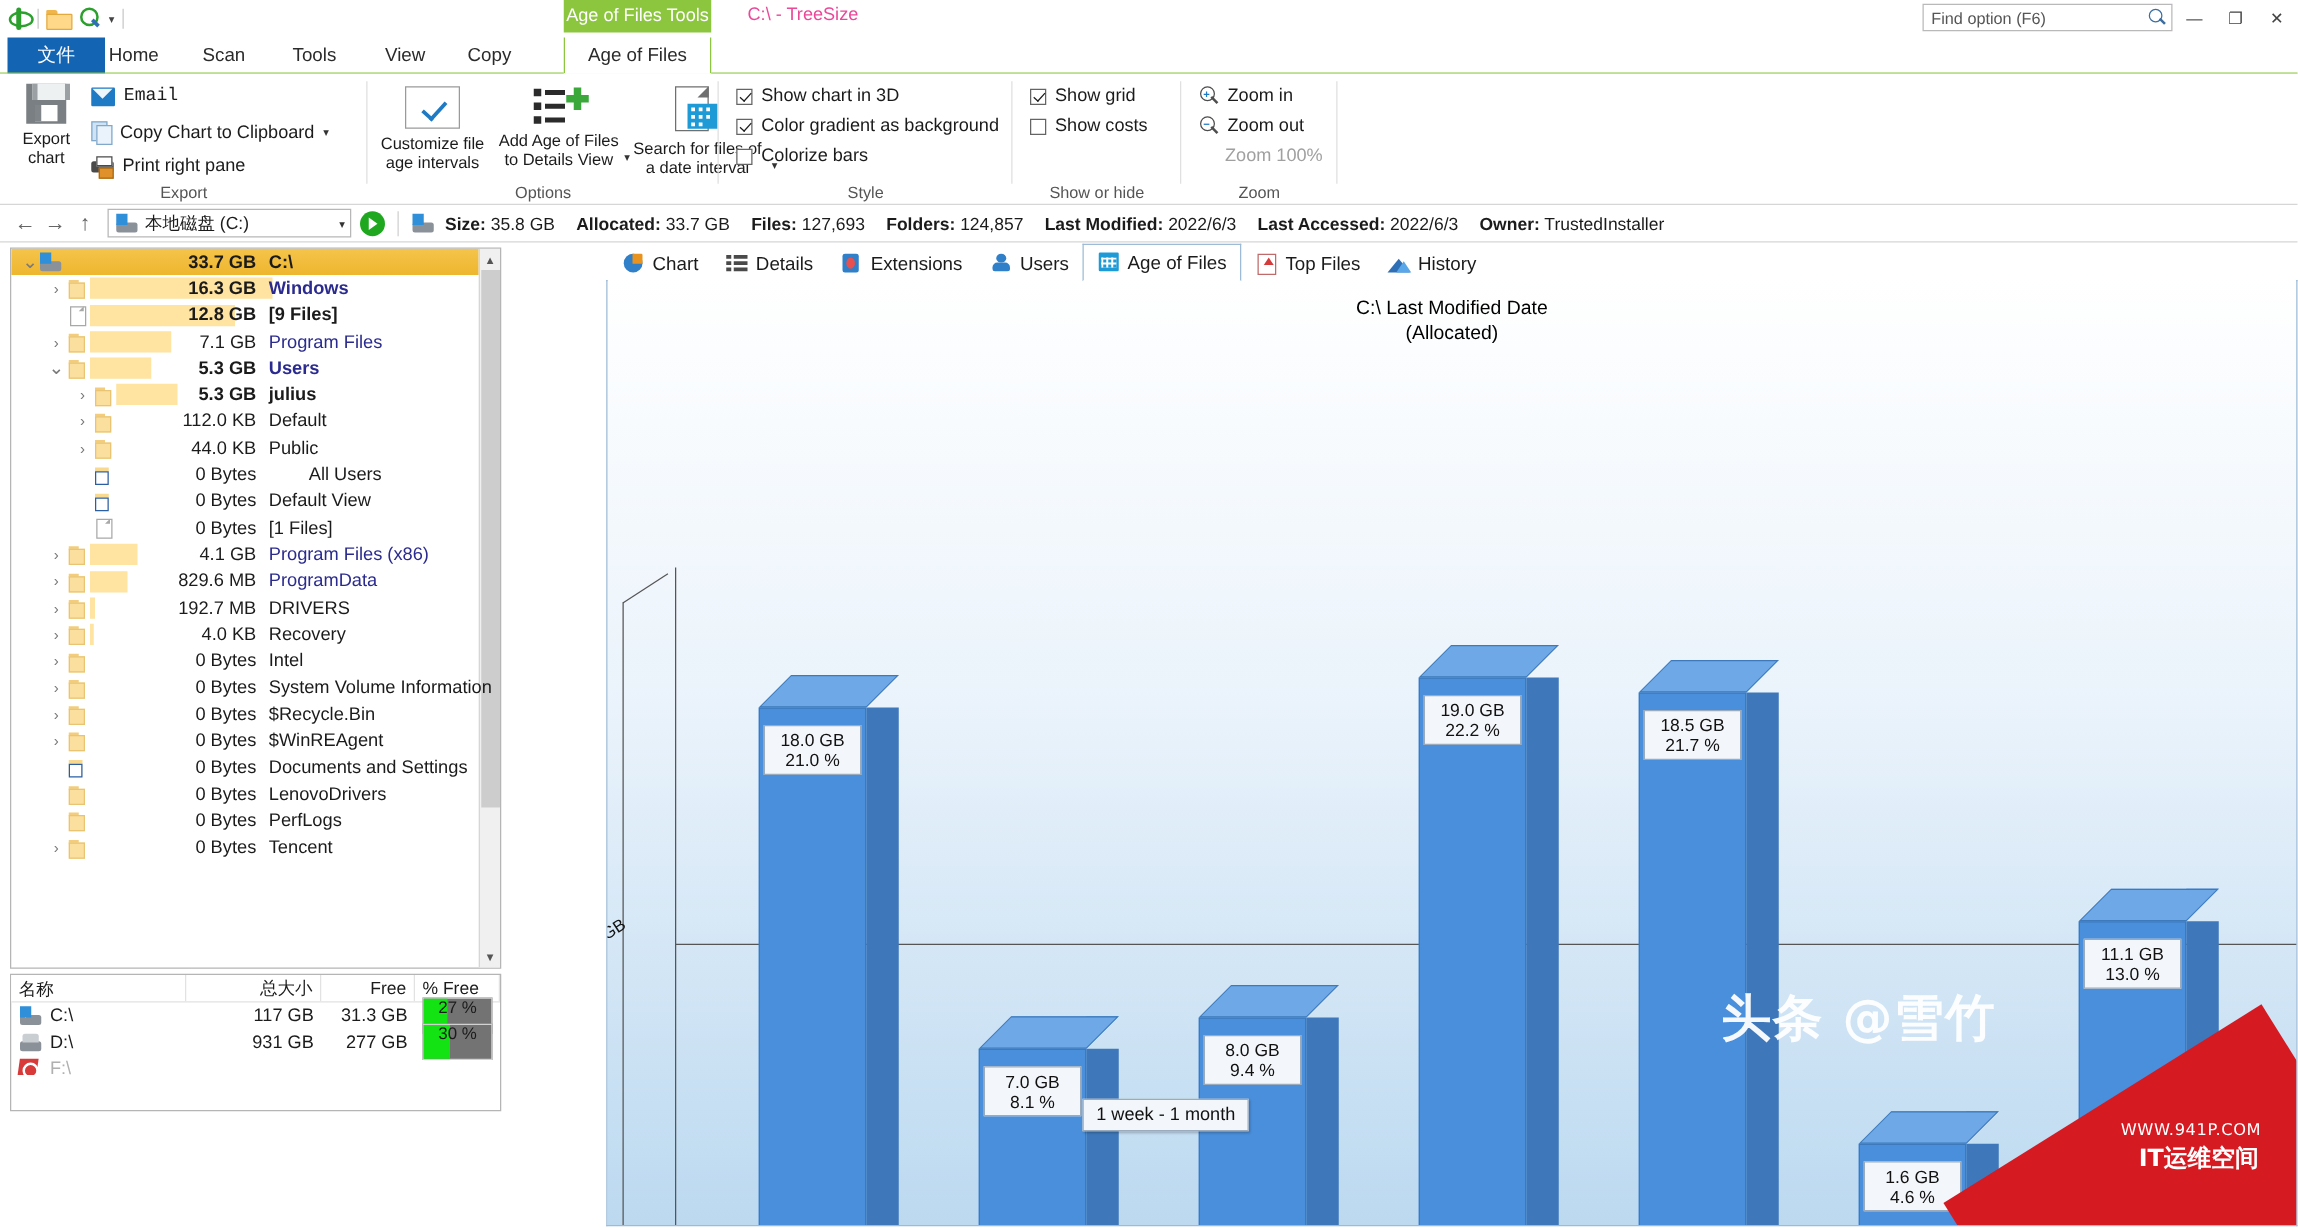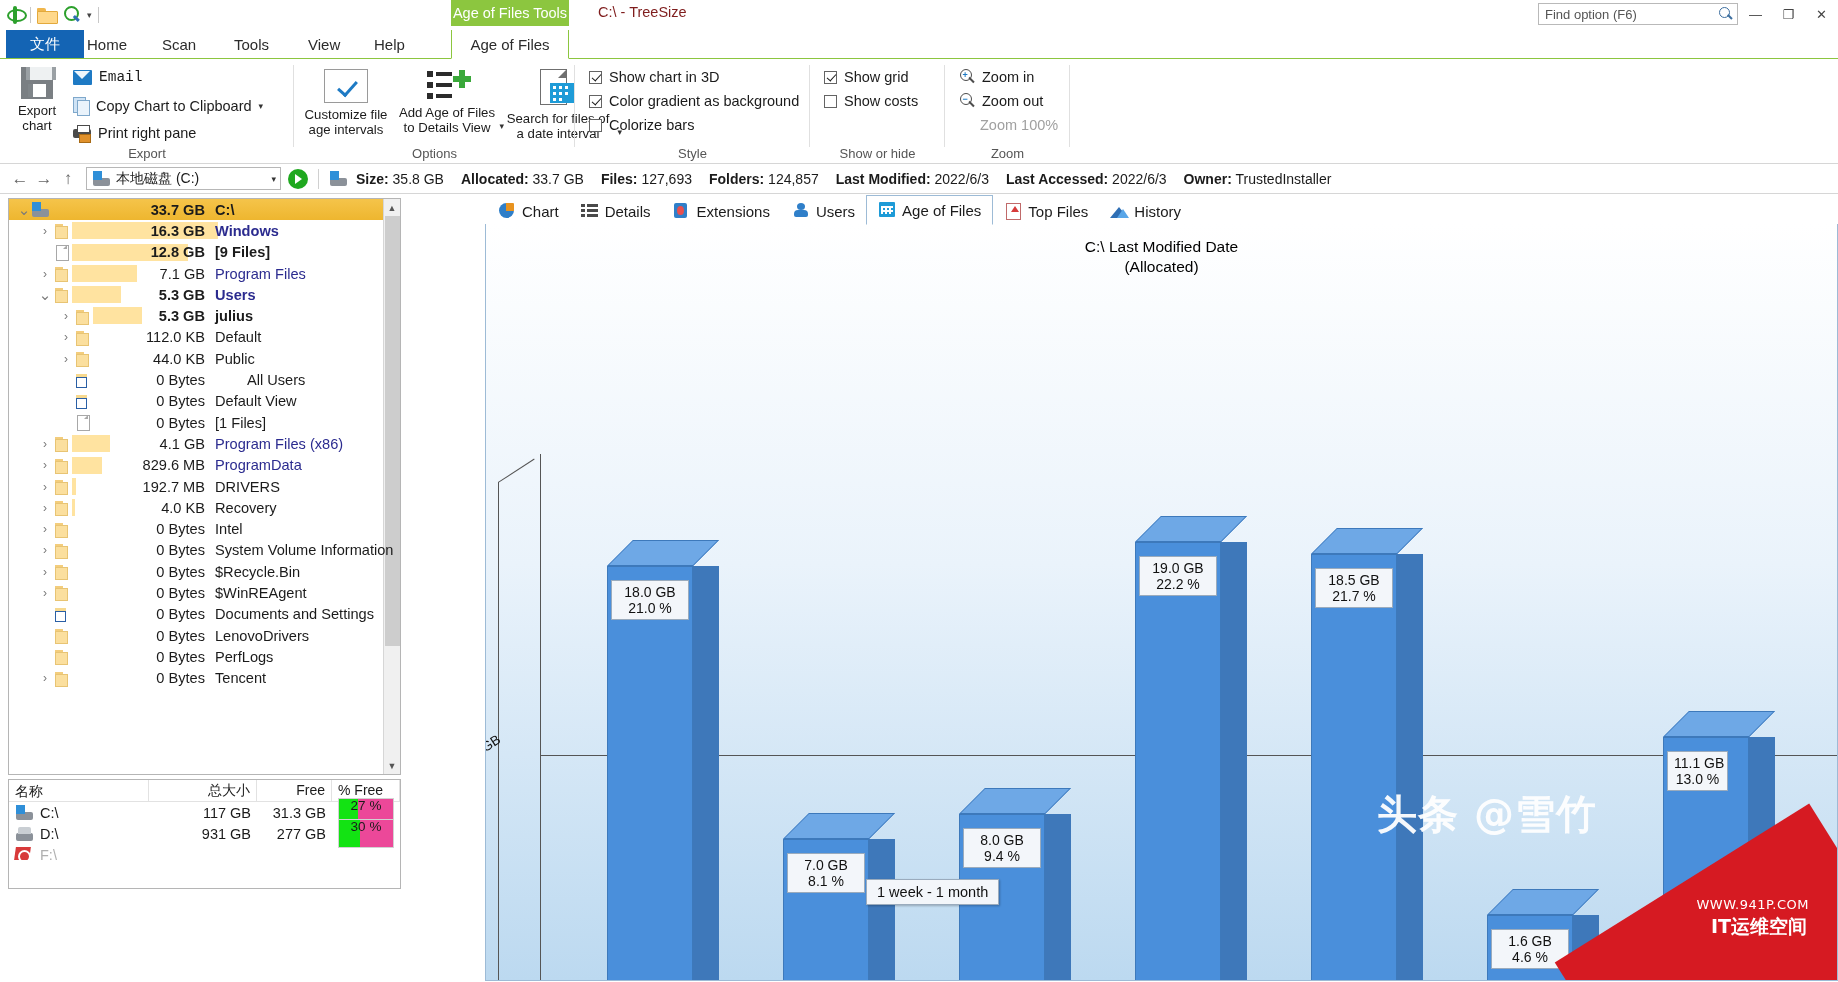--- a/index.html
+++ b/index.html
@@ -24,21 +24,21 @@
   .ico-folder-yellow:after{content:"";position:absolute;left:0;top:4px;width:19px;height:11px;background:#ffd88a;border:1px solid #e3a93c;border-radius:1px;}
   .ico-magnifier{width:18px;height:18px;position:relative;display:inline-block;}
   .ico-magnifier:before{content:"";position:absolute;left:1px;top:0;width:11px;height:11px;border:2.5px solid #2ca02c;border-radius:50%;}
   .ico-magnifier:after{content:"";position:absolute;left:10px;top:11px;width:7px;height:2.5px;background:#2f6fb5;transform:rotate(45deg);}
   .qat-caret{font-size:9px;color:#444;}
   .ctx-tab-banner{
     position:absolute; left:451px; top:0; width:118px; height:26px;
     background:#8cc63f; color:#fff; display:flex; align-items:center; justify-content:center;
     font-size:14.5px;
   }
-  #win-title{ position:absolute; left:598px; top:4px; font-size:14.5px; color:#7f1d1d; }
+  #win-title{ position:absolute; left:598px; top:4px; font-size:14.5px; color:#ec4899; }
   #findbox{
     position:absolute; right:100px; top:3px; width:200px; height:22px;
     border:1px solid #b9b9b9; background:#fff; font-size:13px; color:#555;
     display:flex;align-items:center; padding:0 4px 0 6px;
   }
   #findbox .txt{flex:1;}
   .find-mag{width:14px;height:14px;position:relative;display:inline-block;}
   .find-mag:before{content:"";position:absolute;left:0;top:0;width:9px;height:9px;border:1.6px solid #3c6e9f;border-radius:50%;}
   .find-mag:after{content:"";position:absolute;left:8px;top:9px;width:6px;height:1.6px;background:#3c6e9f;transform:rotate(45deg);}
   .wbtns{position:absolute;right:0;top:0;display:flex;}
@@ -148,21 +148,21 @@
   
   #drivepanel{ position:absolute; left:8px; top:585px; width:393px; height:110px; border:1px solid #b5b5b5; background:#fff;}
   .dhdr{ display:flex; height:22px; font-size:14px; background:#fff; border-bottom:1px solid #e2e2e2;}
   .dhdr div{ border-right:1px solid #e2e2e2; padding:2px 6px 0; position:relative;}
   .drow{ display:flex; height:21px; font-size:14.5px; align-items:center;}
   .drow > div{ padding:0 6px; }
   .c-name{width:140px;display:flex;align-items:center;gap:6px;}
   .c-size{width:108px;text-align:right;}
   .c-free{width:75px;text-align:right;}
   .c-pct{width:68px;}
-  .pctbar{ height:29px; background:#ec4899; border:1px solid #d2d2d2; position:relative;}
+  .pctbar{ height:29px; background:#737373; border:1px solid #d2d2d2; position:relative;}
   .pctfill{ position:absolute;left:0;top:0;bottom:0;background:#13e313;}
   .pcttext{ position:absolute; left:0; right:0; text-align:center; font-size:13.5px; top:-1px;}
   .ico-hdd{width:19px;height:14px;position:relative;flex:none;}
   .ico-hdd:before{content:"";position:absolute;left:1px;bottom:0;width:17px;height:8px;background:#8b9199;border-radius:2px;}
   .ico-hdd:after{content:"";position:absolute;left:3px;top:0;width:13px;height:7px;background:#c9ced3;border-radius:2px 2px 0 0;}
   .ico-cd{width:19px;height:15px;position:relative;flex:none;}
   .ico-cd:before{content:"";position:absolute;left:0;top:0;width:15px;height:13px;background:#d83a3a;transform:skewX(-8deg);}
   .ico-cd:after{content:"";position:absolute;left:3px;top:3px;width:9px;height:9px;border:2px solid #fff;border-radius:50%;}
   
   #chartpanel{ position:absolute; left:485px; top:0; right:0; bottom:0; }
@@ -229,21 +229,21 @@
     <div class="wbtn">✕</div>
   </div>
 </div>
 
 <div id="ribbontabs">
   <div class="tab tab-file">文件</div>
   <div class="tab" style="left:73px;">Home</div>
   <div class="tab" style="left:148px;">Scan</div>
   <div class="tab" style="left:220px;">Tools</div>
   <div class="tab" style="left:294px;">View</div>
-  <div class="tab" style="left:360px;">Help</div>
+  <div class="tab" style="left:360px;">Copy</div>
   <div class="tab tab-ctx">Age of Files</div>
   <div class="underline"></div>
 </div>
 
 <div id="ribbon">
 
   <div class="rg" style="left:0;width:294px;">
     <div class="bigbtn" style="left:5px;top:8px;">
       <span class="glyph ico-save">
           <span class="shutter"></span>
@@ -716,21 +716,21 @@
           <div class="barlabel" style="left: 1005px; top: 705px; width: 78px;">
             <div>1.6 GB</div>
             <div>4.6 %</div>
           </div>
           <div class="bar3d" style="left: 1177px; top: 487px; width: 86px; height: 301px;">
             <div style="position: absolute; left: 86px; top: 26px; width: 26px; height: 249px; background: rgb(62, 120, 186);"></div>
             <div style="position: absolute; left: 86px; top: 0px; width: 0px; height: 0px; border-left: 26px solid rgb(62, 120, 186); border-bottom: 26px solid transparent;"></div>
             <div style="position: absolute; left: 0px; top: 0px; width: 86px; height: 26px; background: rgb(110, 168, 230); transform: skewX(-45deg); transform-origin: left bottom; border: 1px solid rgb(61, 121, 187);"></div>
             <div class="face" style="position: absolute; left: 0px; top: 26px; width: 86px; height: 275px; background: rgb(74, 143, 219); border: 1px solid rgb(61, 121, 187);"></div>
           </div>
-          <div class="barlabel" style="left: 1181px; top: 527px; width: 61px;">
+          <div class="barlabel" style="left: 1181px; top: 527px; width: 78px;">
             <div>11.1 GB</div>
             <div>13.0 %</div>
           </div>
           <div class="barlabel" style="left: 380px; top: 655px; padding: 4px 10px; font-size: 14.5px; box-shadow: rgba(0, 0, 0, 0.25) 1px 1px 2px;">1 week - 1 month</div>
         </div>
       <div class="wm" id="wm-main">头条 @雪竹</div>
       <div id="wm-corner"></div>
       <div class="wm" id="wm-site">WWW.941P.COM</div>
       <div class="wm" id="wm-it">IT运维空间</div>
     </div>

